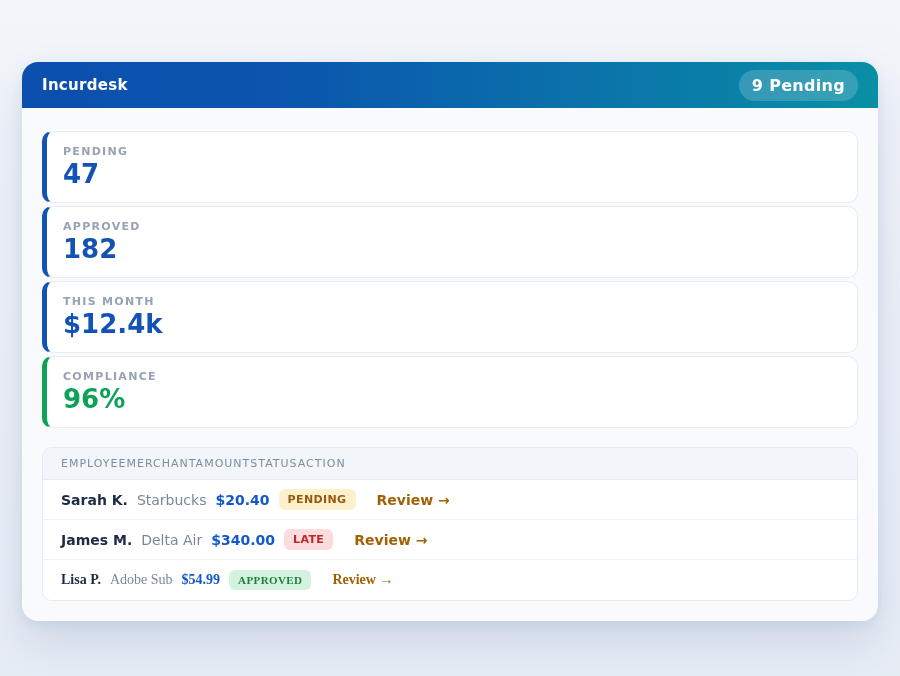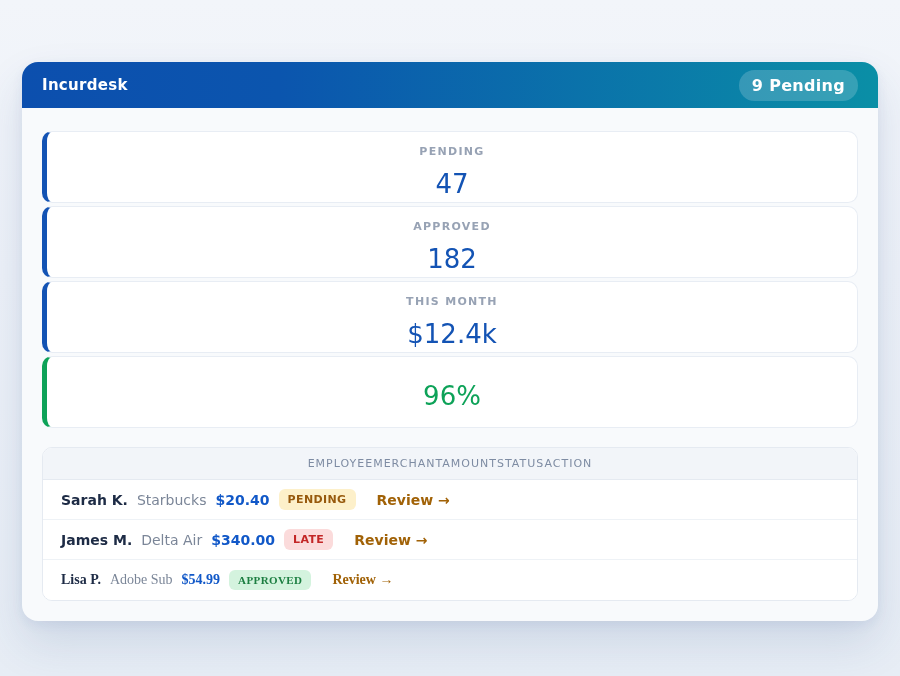--- a/index.html
+++ b/index.html
@@ -18,27 +18,27 @@
     height:46px; padding:14px 20px;
     display:flex; align-items:center; justify-content:space-between;
     background:linear-gradient(90deg,#0c4fae 0%,#0b55ae 30%,#0a8fa6 100%);
   }
   .app-title { color:#ffffff; font-size:15px; font-weight:bold; letter-spacing:.3px; }
   .header-badge {
     background:rgba(255,255,255,.18); color:#ffffff;
     font-size:16px; font-weight:bold; letter-spacing:.3px;
     padding:6px 13px; border-radius:999px;
   }
-  .app-body { padding:23px 20px 20px;text-align:center; }
+  .app-body { padding:23px 20px 20px; }
   .stat-card {
     background:#ffffff; border:1px solid #e8edf4; border-left:5px solid #1353b4;
     border-radius:10px; height:72px; padding:13px 16px 0; margin-bottom:3px;
   }
   .stat-label { color:#97a2b4; font-size:11px; font-weight:bold; letter-spacing:1.3px; }
-  .stat-value { font-size:26px; font-weight:normal; color:#1353b4; margin-top:12px; line-height:1.1; }
+  .stat-value { font-size:26px; font-weight:bold; color:#1353b4; margin-top:2px; line-height:1.1; }
   .table-wrap {
     margin-top:19px; background:#ffffff;
     border:1px solid #e5eaf1; border-radius:10px; overflow:hidden;
   }
   .t-head {
     background:#f2f5f9; border-bottom:1px solid #e5eaf1;
     padding:9px 18px; color:#7e8ca3; font-size:11px; font-weight:normal; letter-spacing:1px;
   }
   .t-head span { display:inline; }
   .t-row {
@@ -75,20 +75,21 @@
   </div>
         <div class="stat-card" style="border-left-color: rgb(19, 83, 180);">
     <div class="stat-label">APPROVED</div>
     <div class="stat-value" style="color: rgb(19, 83, 180);">182</div>
   </div>
         <div class="stat-card" style="border-left-color: rgb(19, 83, 180);">
     <div class="stat-label">THIS MONTH</div>
     <div class="stat-value" style="color: rgb(19, 83, 180);">$12.4k</div>
   </div>
         <div class="stat-card" style="border-left-color: rgb(13, 162, 88);">
+    <div class="stat-label">COMPLIANCE</div>
     <div class="stat-value" style="color: rgb(13, 162, 88);">96%</div>
   </div>
       </div>
     <div class="table-wrap">
       <div class="t-head" id="thead"><span>EMPLOYEE</span><span>MERCHANT</span><span>AMOUNT</span><span>STATUS</span><span>ACTION</span></div>
       <div id="rows">
           <div class="t-row">
     <span class="emp">Sarah K.</span>
     <span class="merch">Starbucks</span>
     <span class="amt">$20.40</span>

